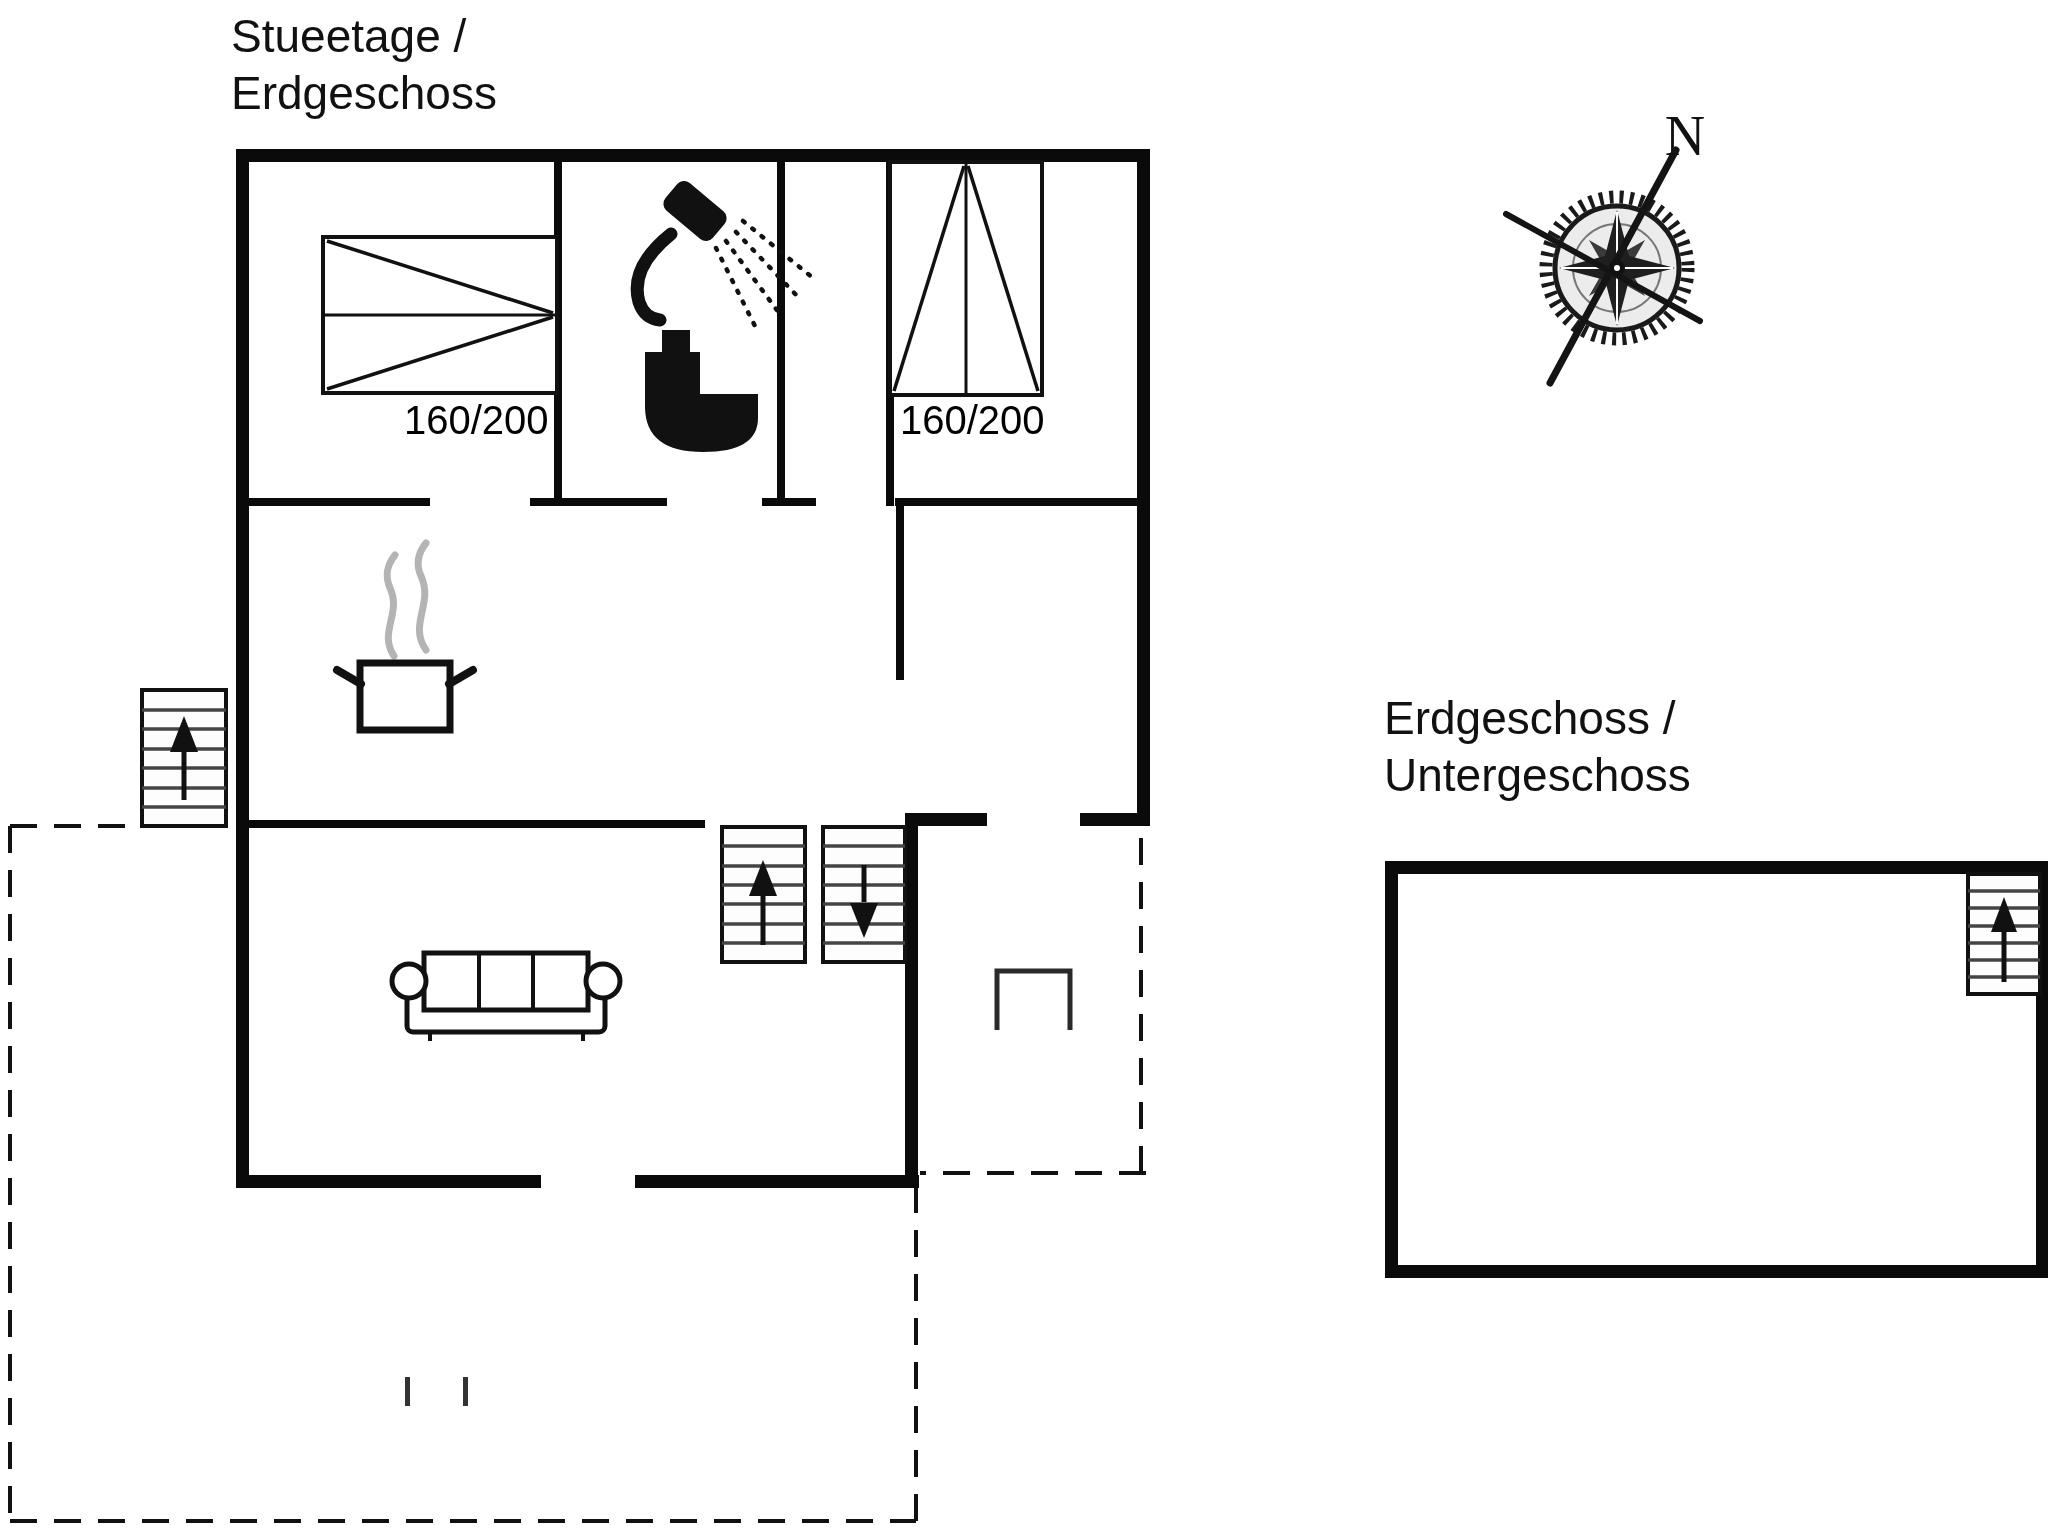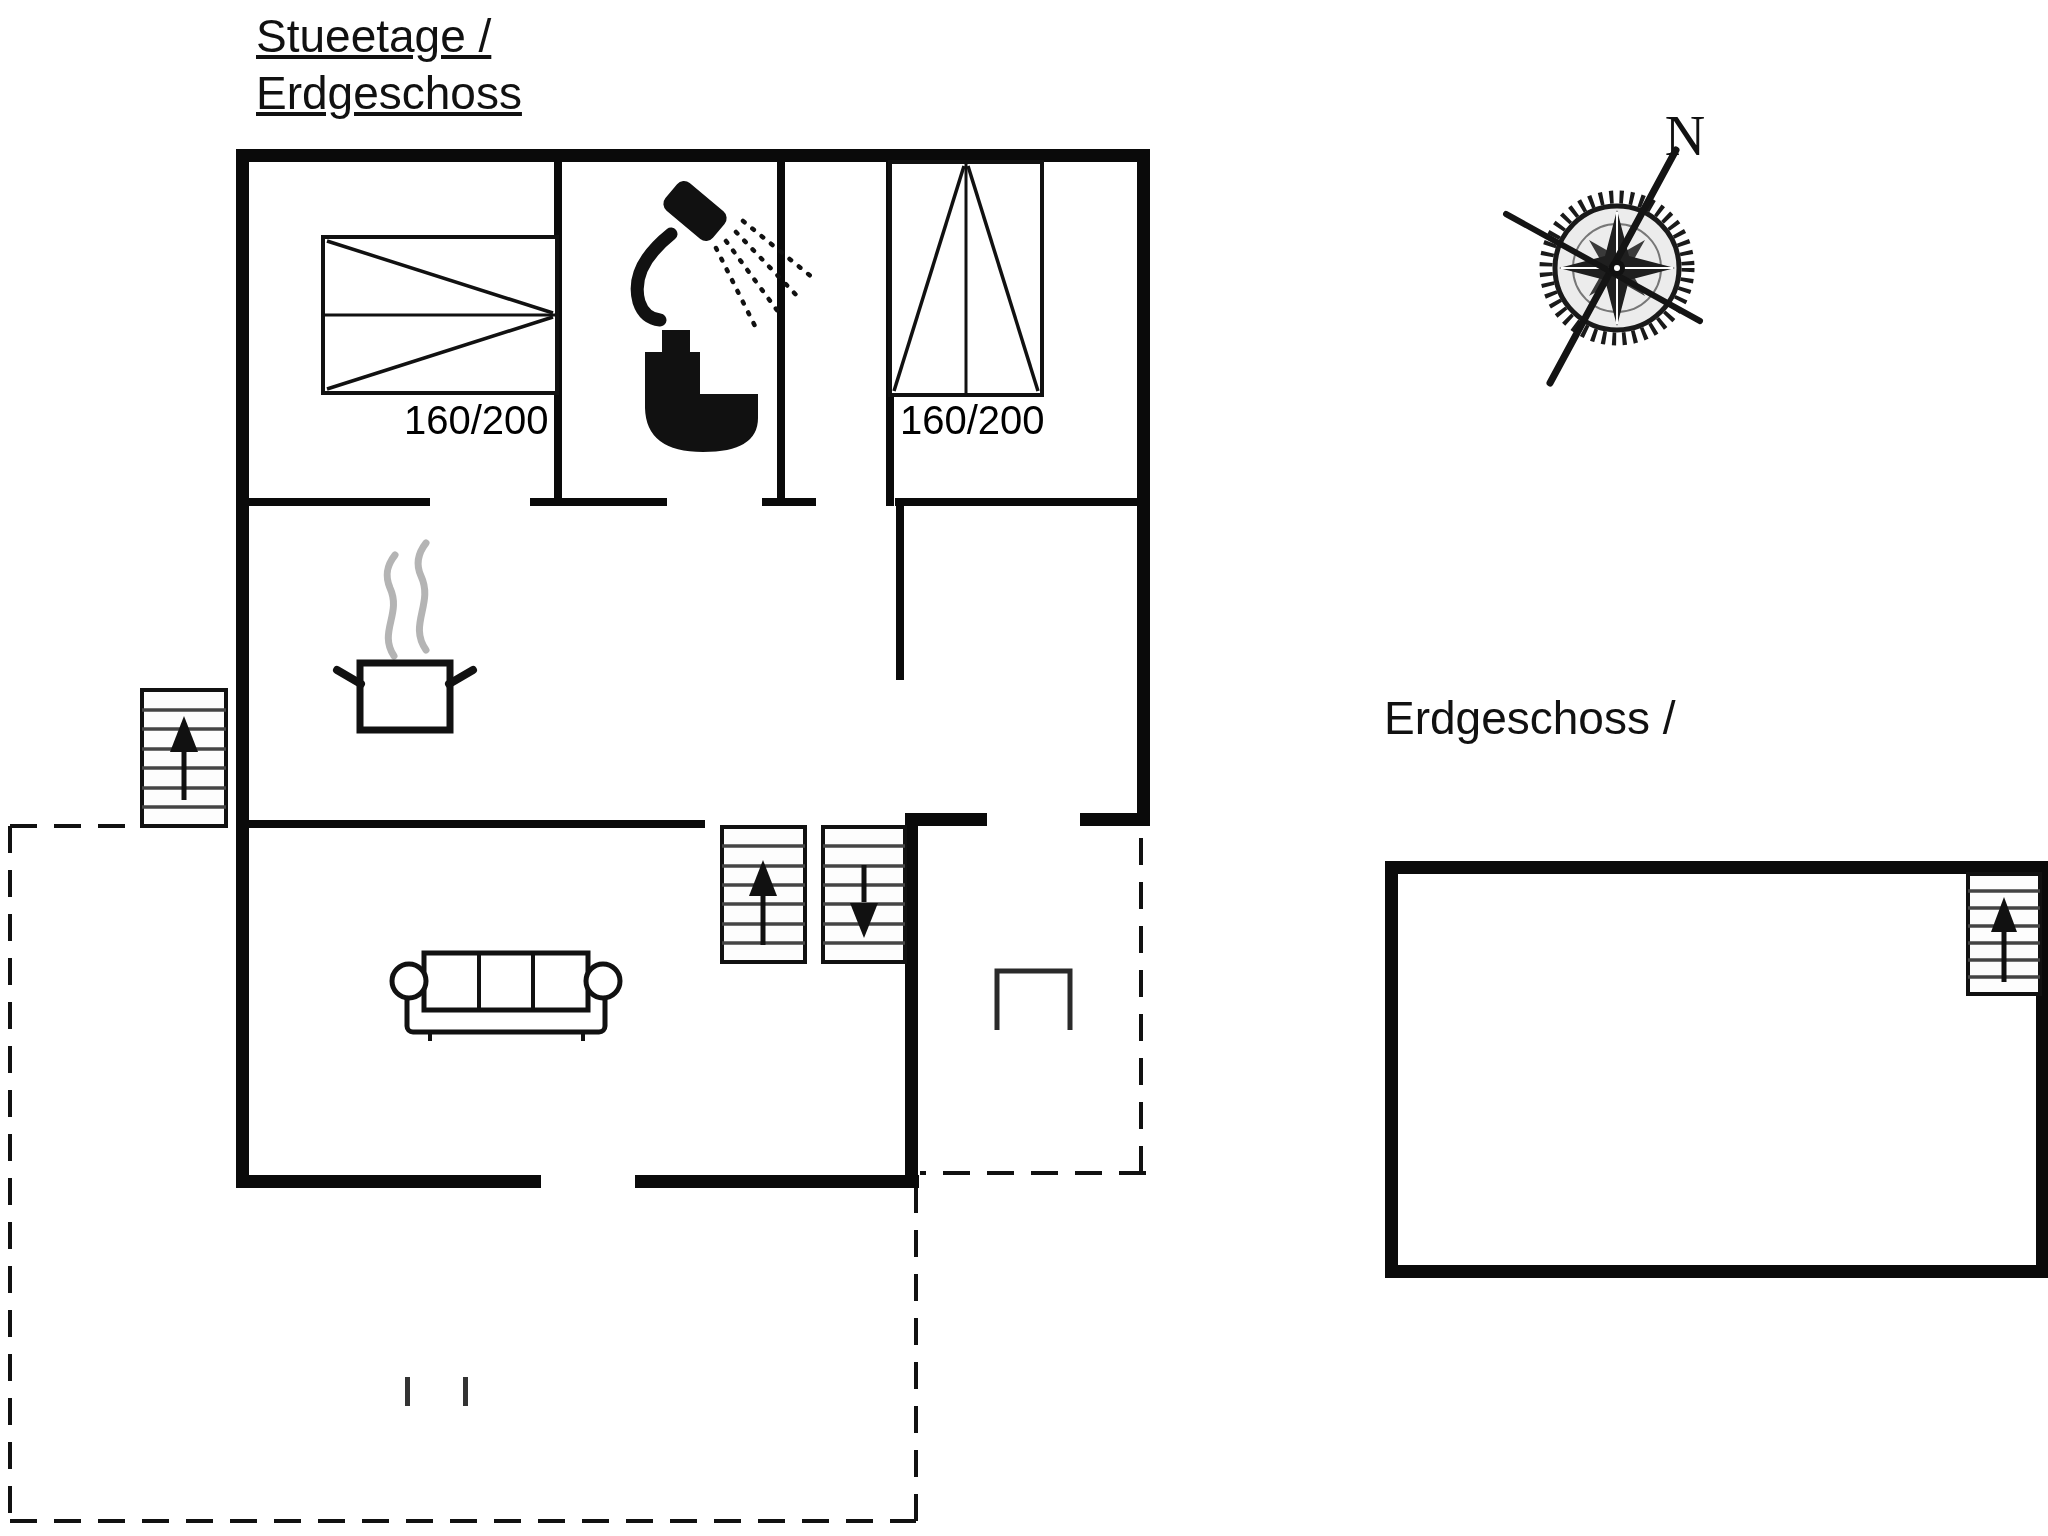--- a/index.html
+++ b/index.html
@@ -10,27 +10,28 @@
   .t-title{position:absolute;font-size:46px;line-height:57px;color:#111;white-space:nowrap;}
   .t-label{position:absolute;font-size:40px;color:#000000;width:140px;text-align:center;white-space:nowrap;}
   .t-n{position:absolute;font-family:"Liberation Serif", serif;font-size:56px;color:#111;
        width:70px;text-align:center;}
 </style>
 </head>
 <body>
 
 <div class="canvas">
 
-  <div class="t-title" style="left:256px;top:8px;text-decoration:underline;">
+  <div class="t-title" style="left:231px;top:8px;">
     <div>Stueetage /</div>
     <div>Erdgeschoss</div>
   </div>
 
   <div class="t-title" style="left:1384px;top:690px;">
     <div>Erdgeschoss /</div>
+    <div>Untergeschoss</div>
   </div>
 
   <div class="t-label" style="left:404px;top:398px;">160/200</div>
   <div class="t-label" style="left:900px;top:398px;">160/200</div>
 
   <div class="t-n" style="left:1650px;top:104px;">N</div>
 
   <div class="w" style="left:236px;top:149px;width:914px;height:13px;"></div>
   <div class="w" style="left:236px;top:149px;width:13px;height:1039px;"></div>
   <div class="w" style="left:1137px;top:149px;width:13px;height:677px;"></div>

